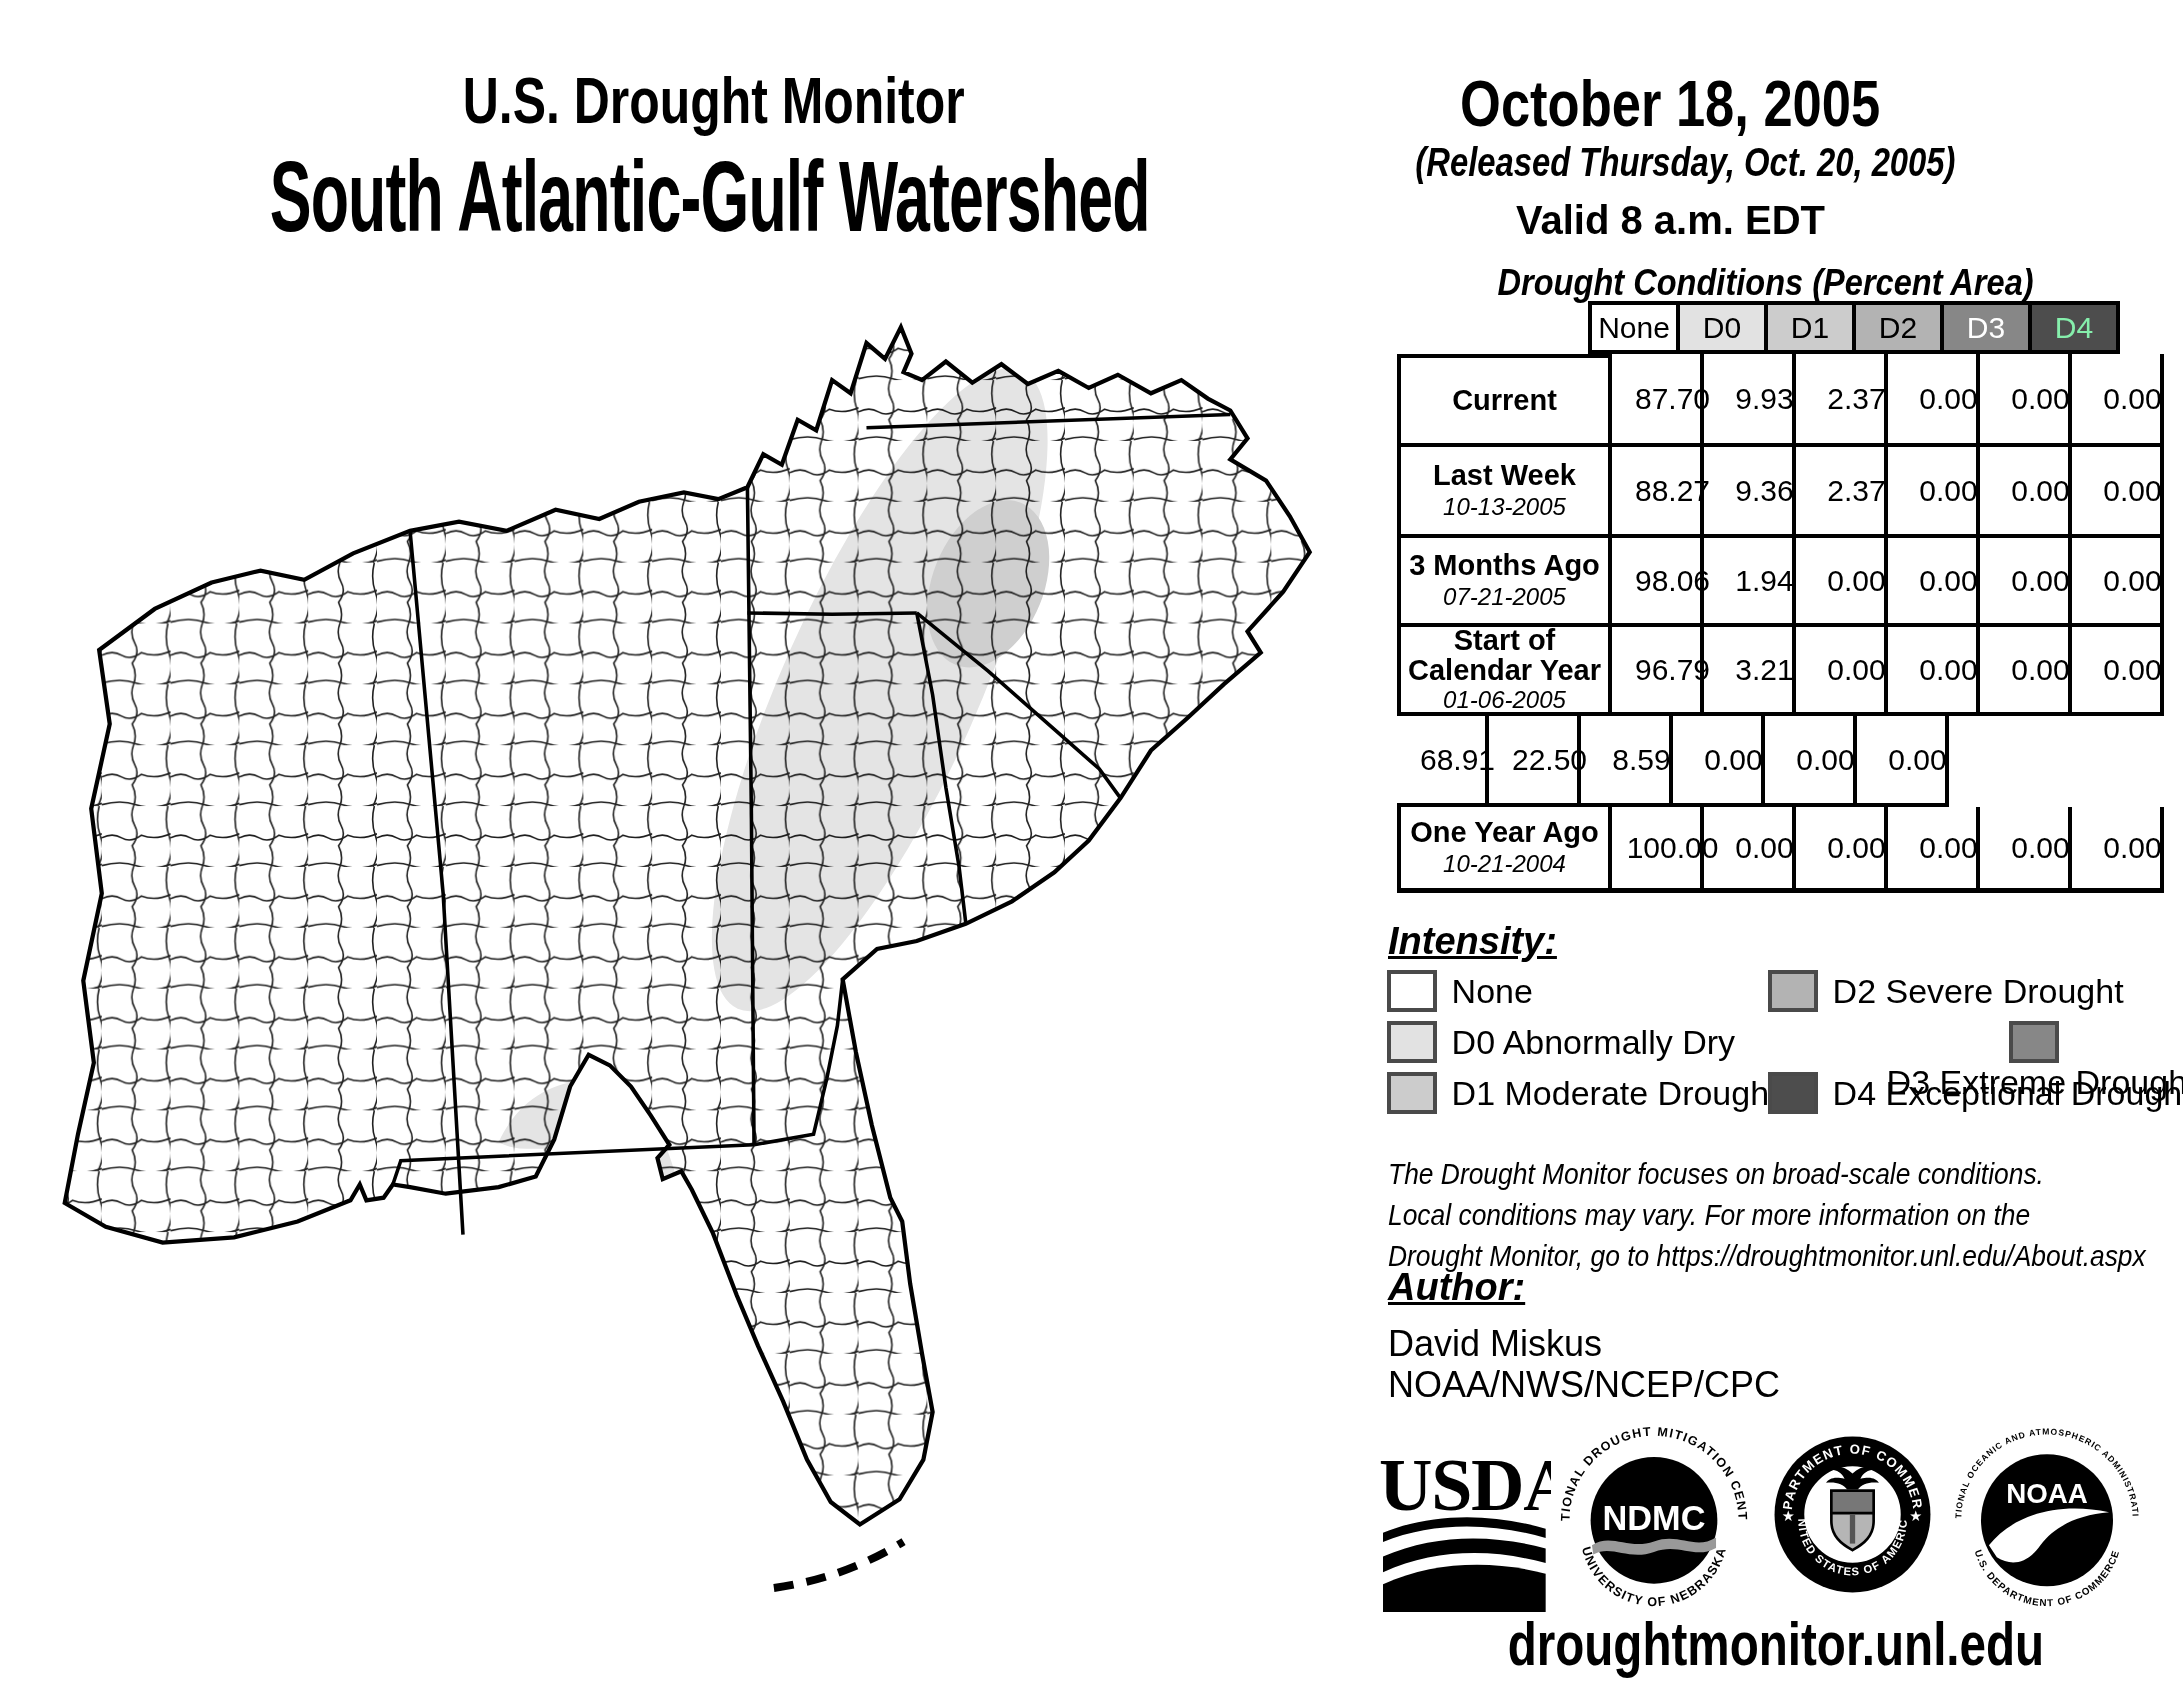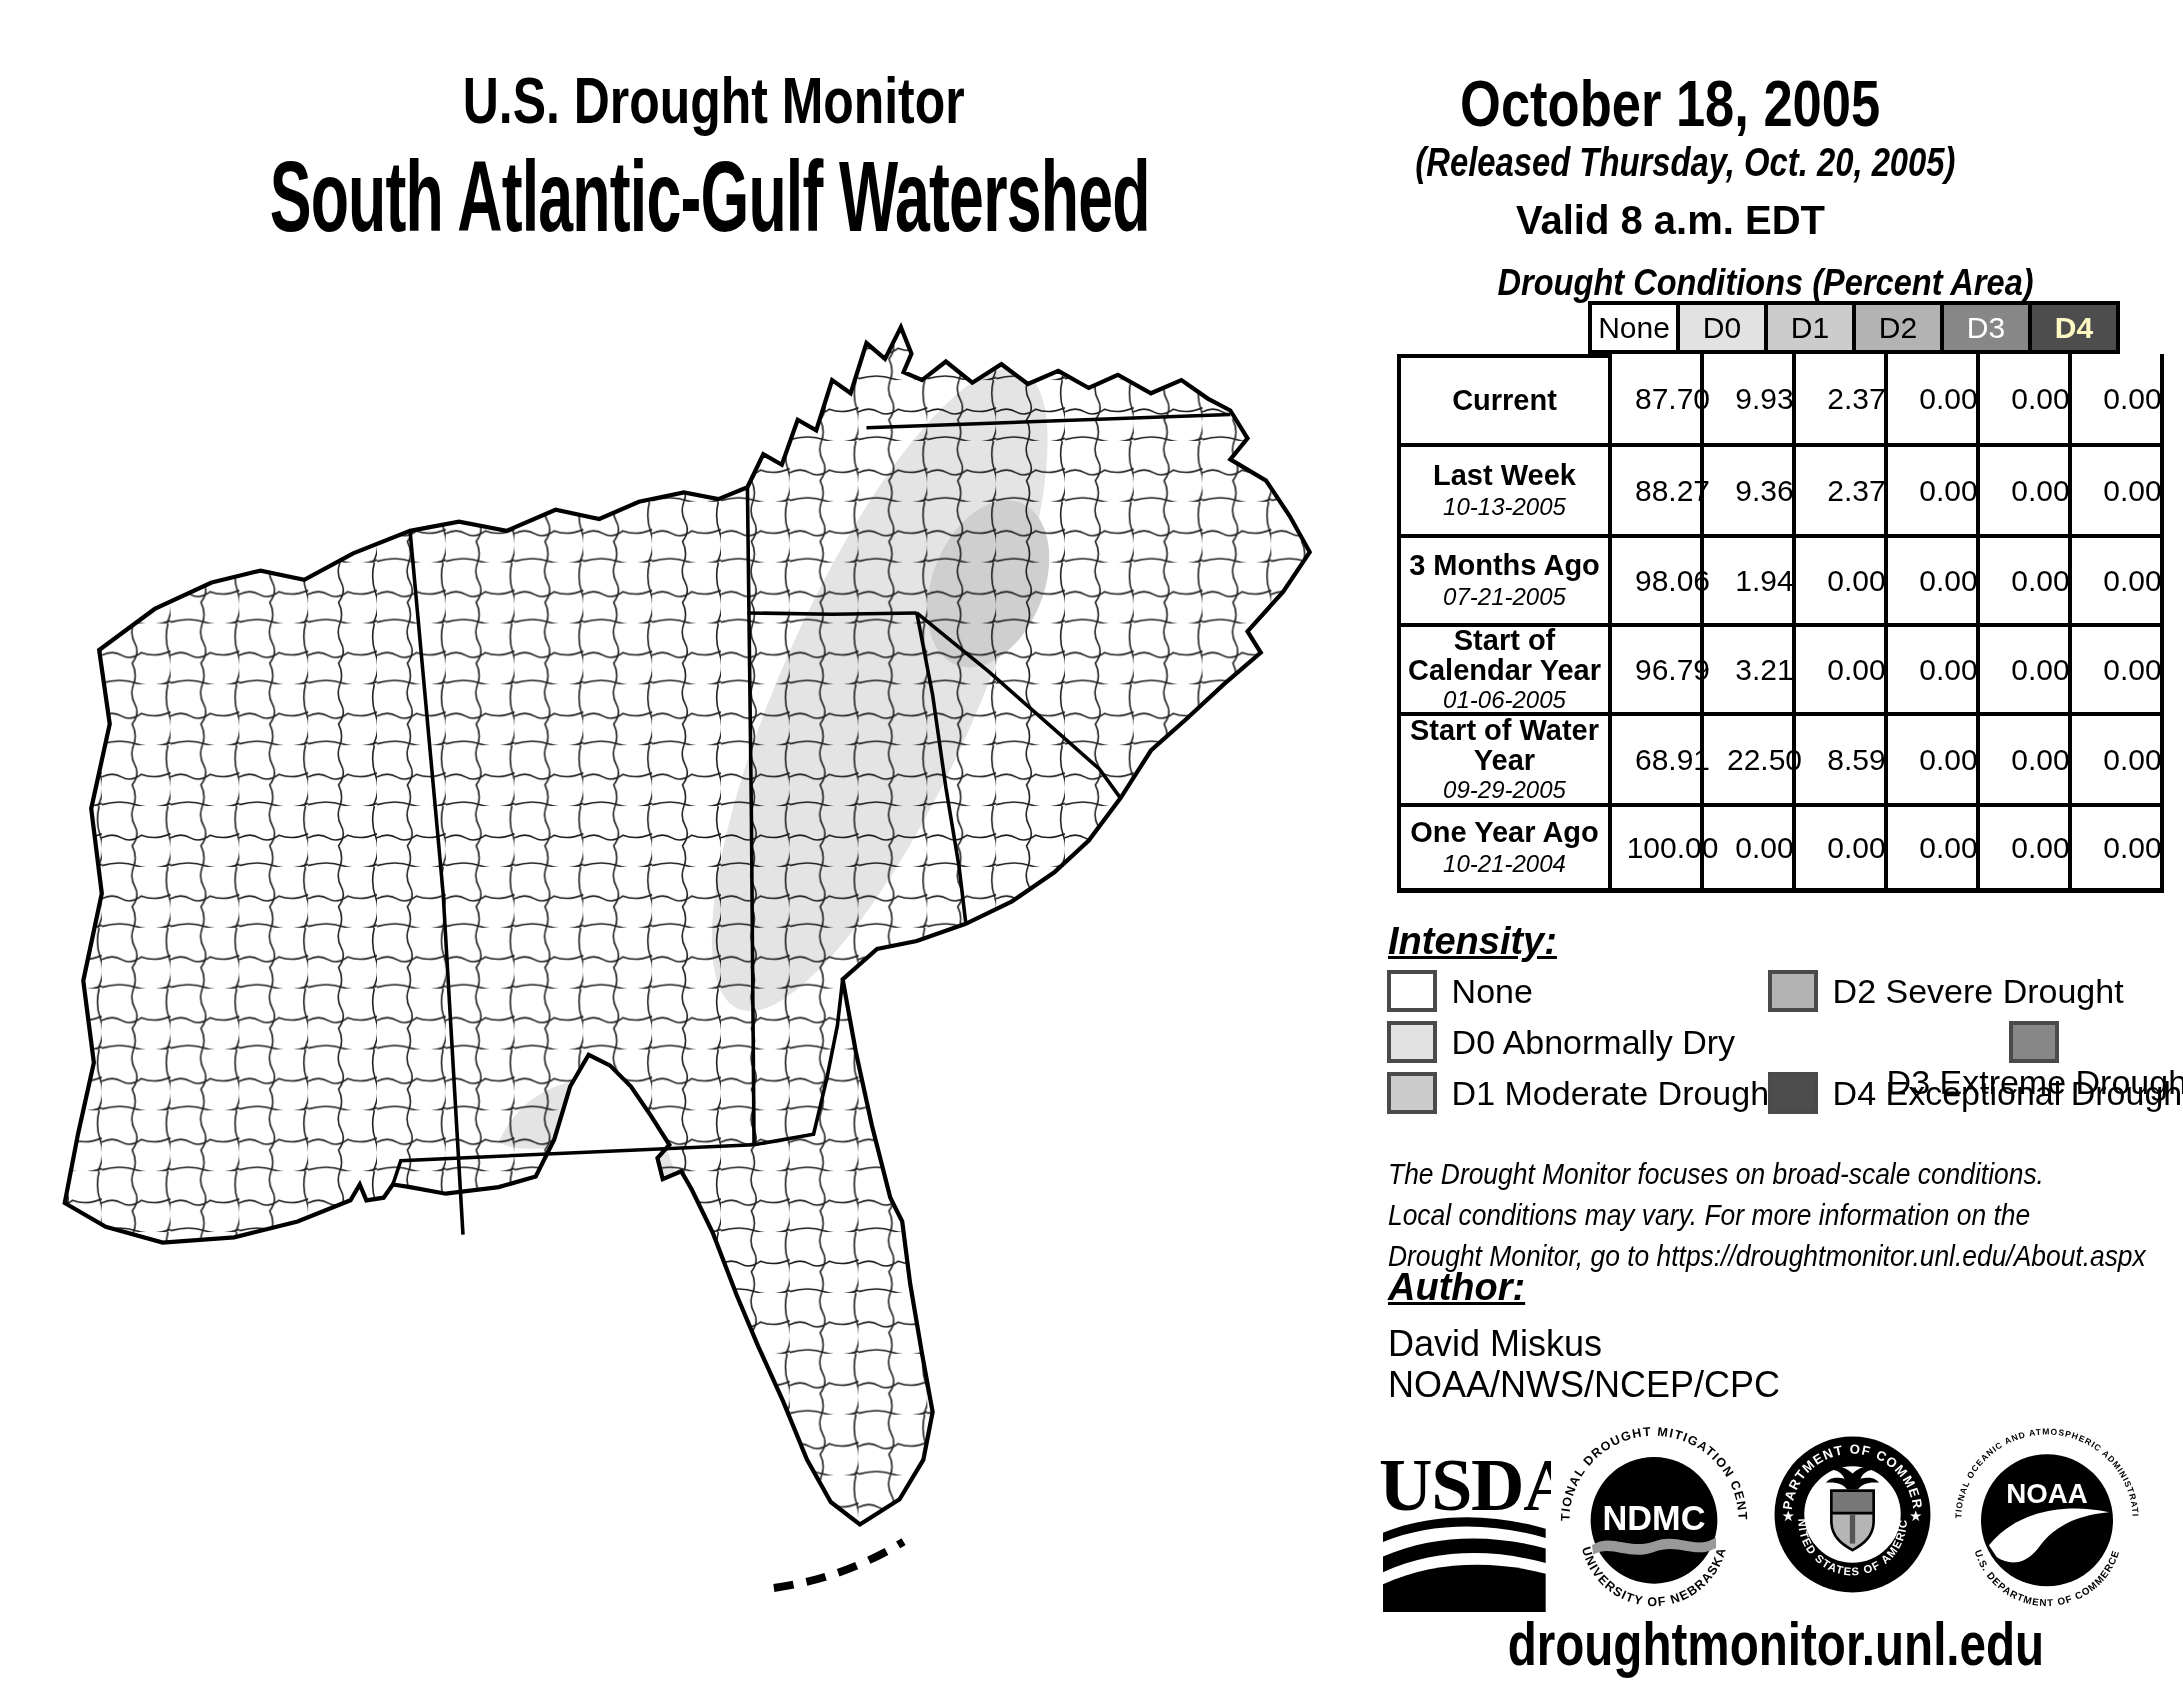--- a/index.html
+++ b/index.html
@@ -131,21 +131,21 @@
 
 <div class="abs tbl-title"><span>Drought Conditions (Percent Area)</span></div>
 
 <div class="abs dtable">
   <div class="thead-row">
     <div class="hcell" style="background: rgb(255, 255, 255); color: rgb(0, 0, 0);">None</div>
     <div class="hcell" style="background: rgb(226, 226, 226); color: rgb(0, 0, 0);">D0</div>
     <div class="hcell" style="background: rgb(204, 204, 204); color: rgb(0, 0, 0);">D1</div>
     <div class="hcell" style="background: rgb(179, 179, 179); color: rgb(0, 0, 0);">D2</div>
     <div class="hcell" style="background: rgb(135, 135, 135); color: rgb(255, 255, 255);">D3</div>
-    <div class="hcell" style="background: rgb(77, 77, 77); color: #fef9c3; font-weight: bold;">D4</div>
+    <div class="hcell" style="background: rgb(77, 77, 77); color: #86efac;">D4</div>
   </div>
 
   <div class="brow first" style="height:93px">
     <div class="lcell">
         <div class="rlabel">Current</div>
       </div>
     <div class="vcell">87.70</div>
     <div class="vcell">9.93</div>
     <div class="vcell">2.37</div>
     <div class="vcell">0.00</div>
@@ -186,24 +186,20 @@
     </div>
     <div class="vcell">96.79</div>
     <div class="vcell">3.21</div>
     <div class="vcell">0.00</div>
     <div class="vcell">0.00</div>
     <div class="vcell">0.00</div>
     <div class="vcell">0.00</div>
   </div>
 
   <div class="brow" style="height:91px">
-    <div class="lcell">
-      <div class="rlabel" style="line-height:30px">Start of Water Year</div>
-      <div class="rdate">09-29-2005</div>
-    </div>
     <div class="vcell">68.91</div>
     <div class="vcell">22.50</div>
     <div class="vcell">8.59</div>
     <div class="vcell">0.00</div>
     <div class="vcell">0.00</div>
     <div class="vcell">0.00</div>
   </div>
 
   <div class="brow" style="height:86px">
     <div class="lcell">

